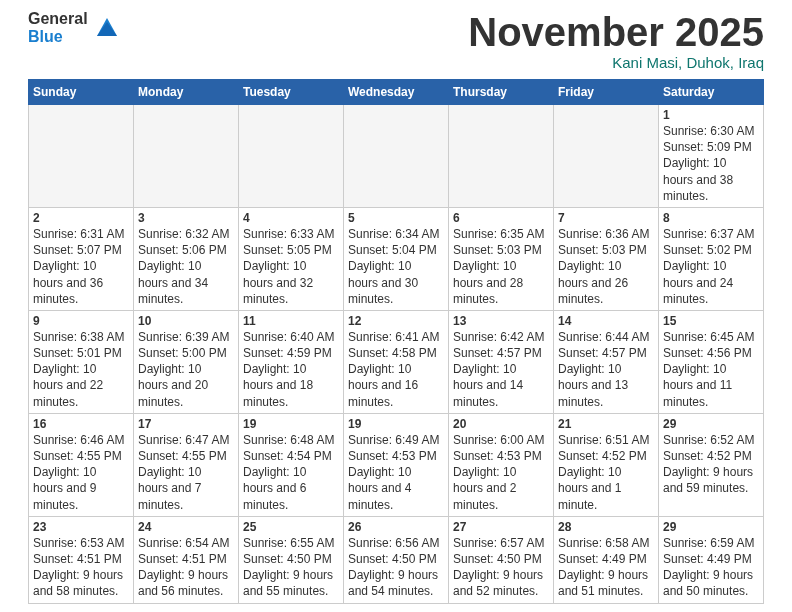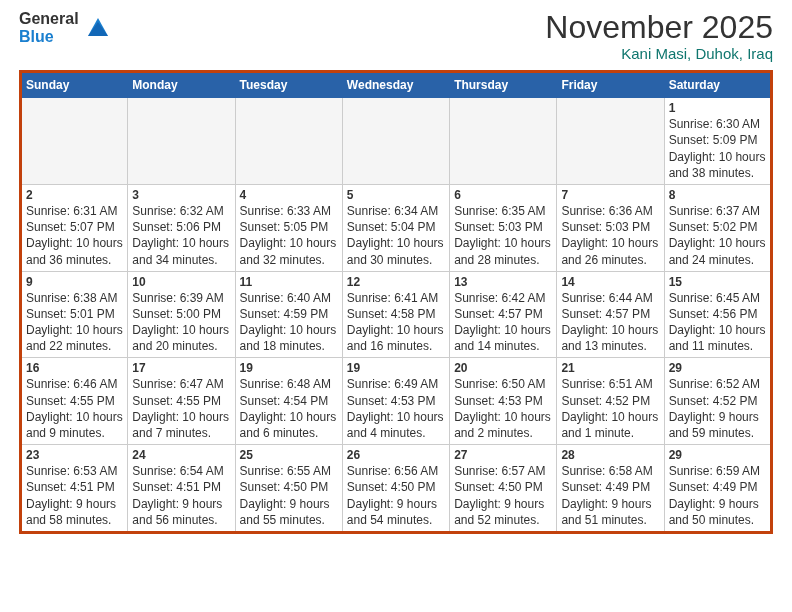--- a/index.html
+++ b/index.html
@@ -6,50 +6,50 @@
     body {
       font-family: Arial, sans-serif;
       background: #fff;
       width: 792px;
       min-height: 612px;
       overflow: hidden;
     }
     .page {
       width: 792px;
       background: #fff;
-      padding: 10px 19px;
+      padding: 10px 28px;
     }
     .header {
       display: flex;
       justify-content: space-between;
       align-items: flex-start;
       margin-bottom: 8px;
     }
     .logo {
       display: flex;
       align-items: center;
       gap: 4px;
     }
     .title-block {
       text-align: right;
     }
     .month-title {
-      font-size: 32px;
-      font-weight: normal;
+      font-size: 40px;
+      font-weight: bold;
       color: #333;
       line-height: 1.1;
     }
     .location-title {
       font-size: 15px;
       color: #0f766e;
     }
     .calendar {
       width: 100%;
       border-collapse: collapse;
-      border: 3px solid #c2410c;
+      border: 1px solid #c2410c;
     }
     .calendar th {
       background: #2962a8;
       color: #fff;
       font-size: 12px;
       font-weight: bold;
       padding: 5px 4px;
       border: 1px solid #2962a8;
       text-align: left;
     }
@@ -242,21 +242,21 @@
 Daylight: 10 hours and 6 minutes.</div>
           </td>
           <td>
             <span class="day-num">19</span>
             <div class="day-info">Sunrise: 6:49 AM
 Sunset: 4:53 PM
 Daylight: 10 hours and 4 minutes.</div>
           </td>
           <td>
             <span class="day-num">20</span>
-            <div class="day-info">Sunrise: 6:50 AM
+            <div class="day-info">Sunrise: 6:00 AM
 Sunset: 4:53 PM
 Daylight: 10 hours and 2 minutes.</div>
           </td>
           <td>
             <span class="day-num">21</span>
             <div class="day-info">Sunrise: 6:51 AM
 Sunset: 4:52 PM
 Daylight: 10 hours and 1 minute.</div>
           </td>
           <td>

